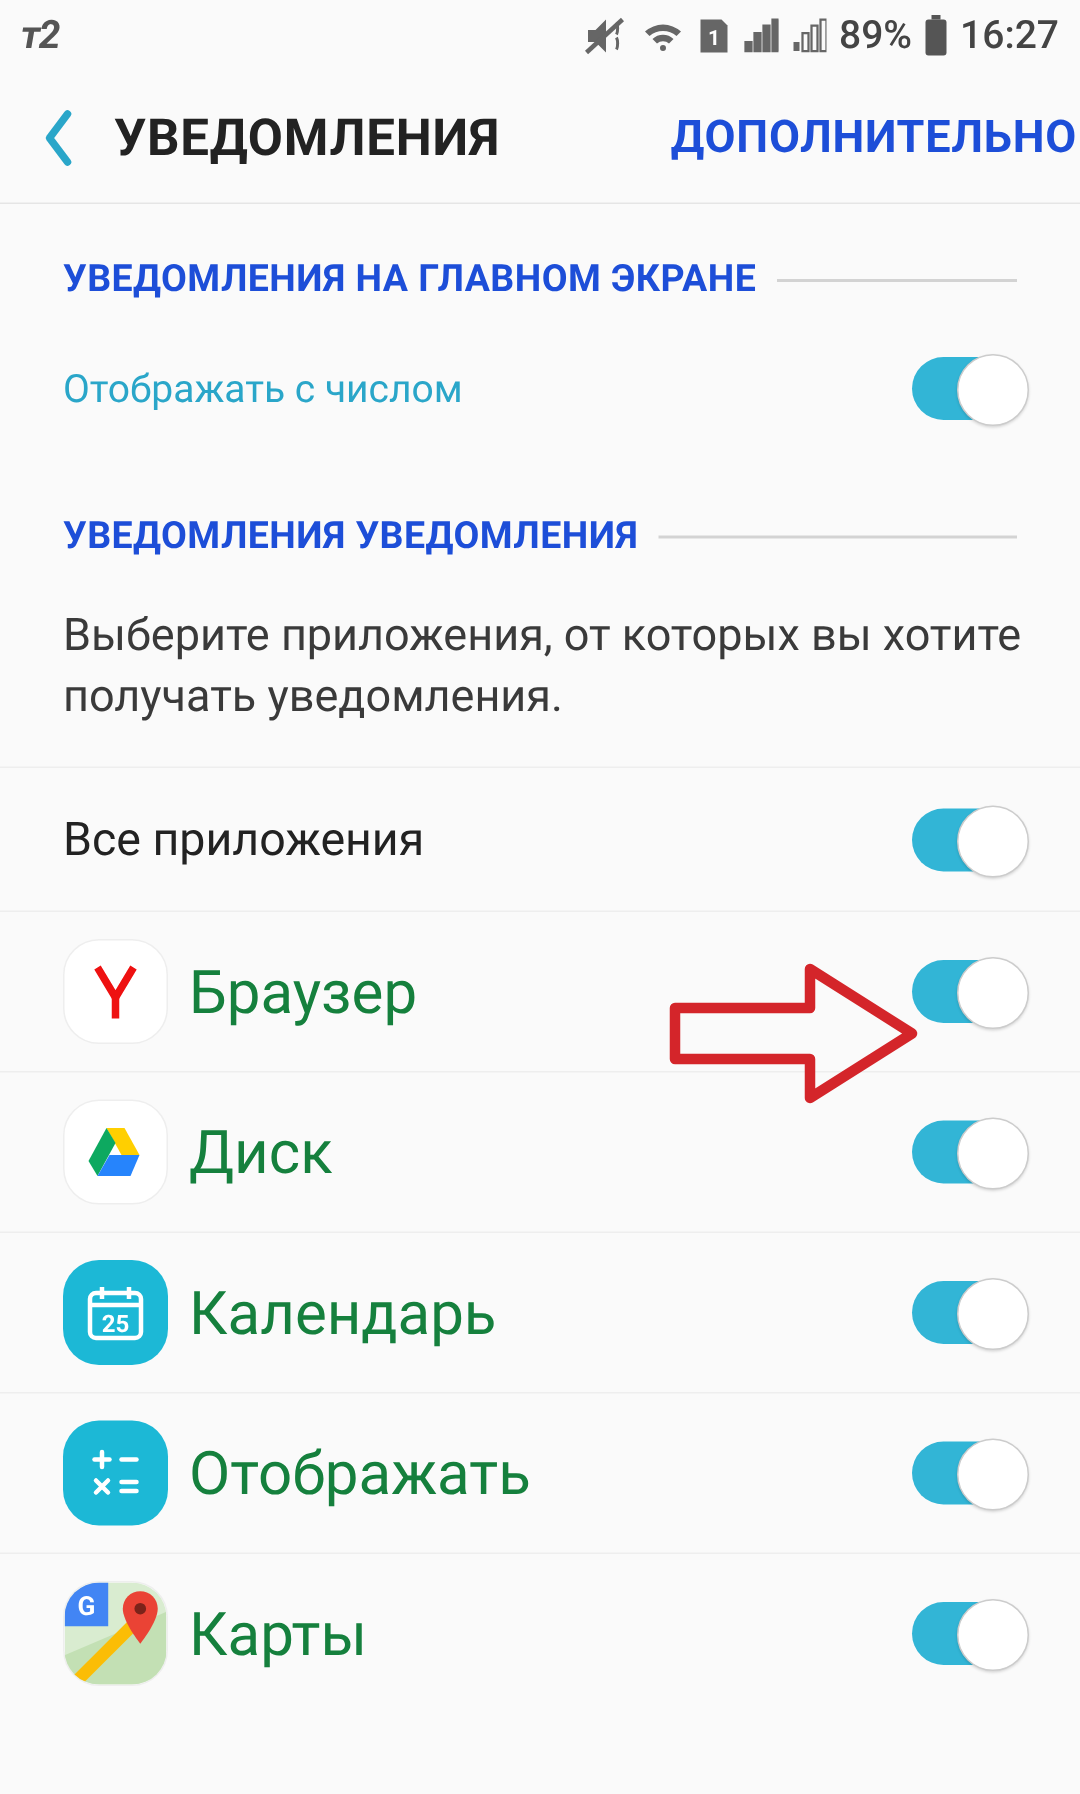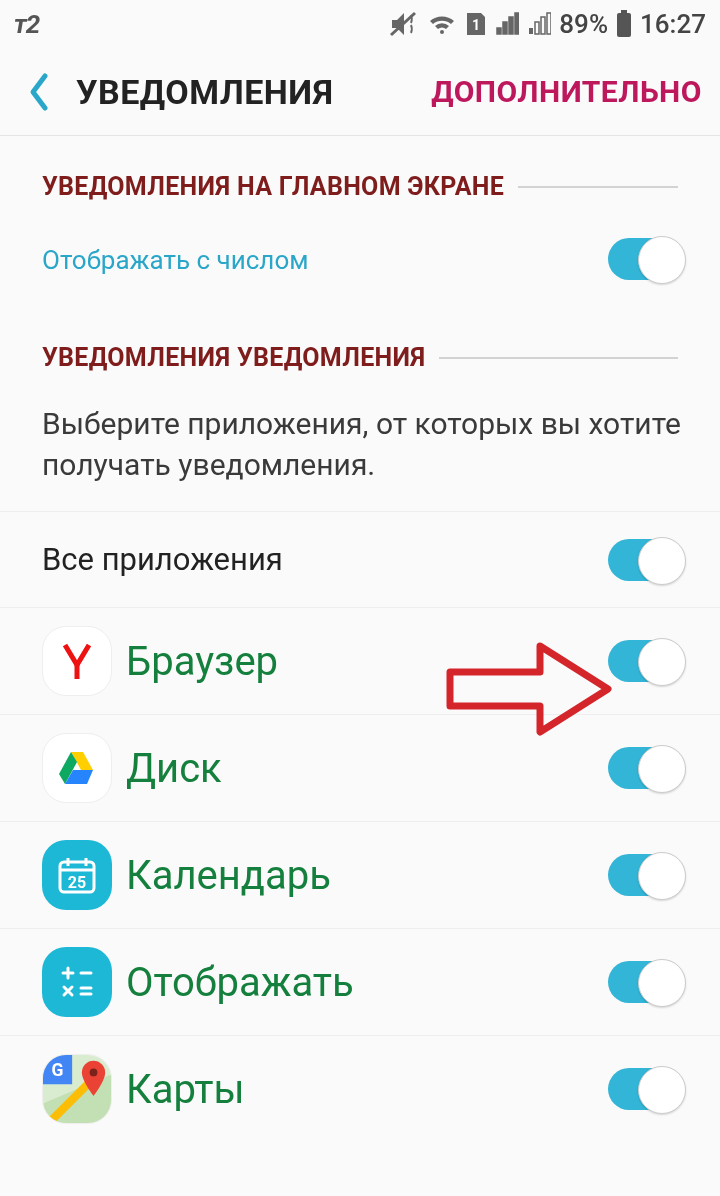--- a/index.html
+++ b/index.html
@@ -26,49 +26,49 @@
   }
   .status-left { display: flex; align-items: center; gap: 6px; }
   .status-right { display: flex; align-items: center; gap: 8px; }
   .status-right svg { display: block; }
   .status-clock { font-weight: 500; color: #444; }
   
   .header {
     height: 88px;
     display: flex;
     align-items: center;
-    padding: 0 18px 0 14px;
+    padding: 0 2px 0 14px;
     border-bottom: 1px solid #e5e5e5;
   }
   .back-btn {
     width: 50px; height: 60px;
     display: flex; align-items: center; justify-content: center;
     color: #2aa6c9;
   }
   .page-title {
     flex: 1;
     font-size: 34px;
     font-weight: 700;
     letter-spacing: 0.5px;
     color: #222;
     padding-left: 12px;
   }
   .header-action {
-    color: #be185d;
+    color: #1d4ed8;
     font-size: 30px;
     font-weight: 700;
     letter-spacing: 0.5px;
   }
   
   .section-header {
     display: flex;
     align-items: center;
     gap: 14px;
     padding: 36px 42px 10px 42px;
-    color: #7f1d1d;
+    color: #1d4ed8;
     font-size: 25px;
     font-weight: 700;
     letter-spacing: 0.3px;
   }
   .section-header .line {
     flex: 1;
     height: 2px;
     background: #d3d3d3;
   }
   .row {

